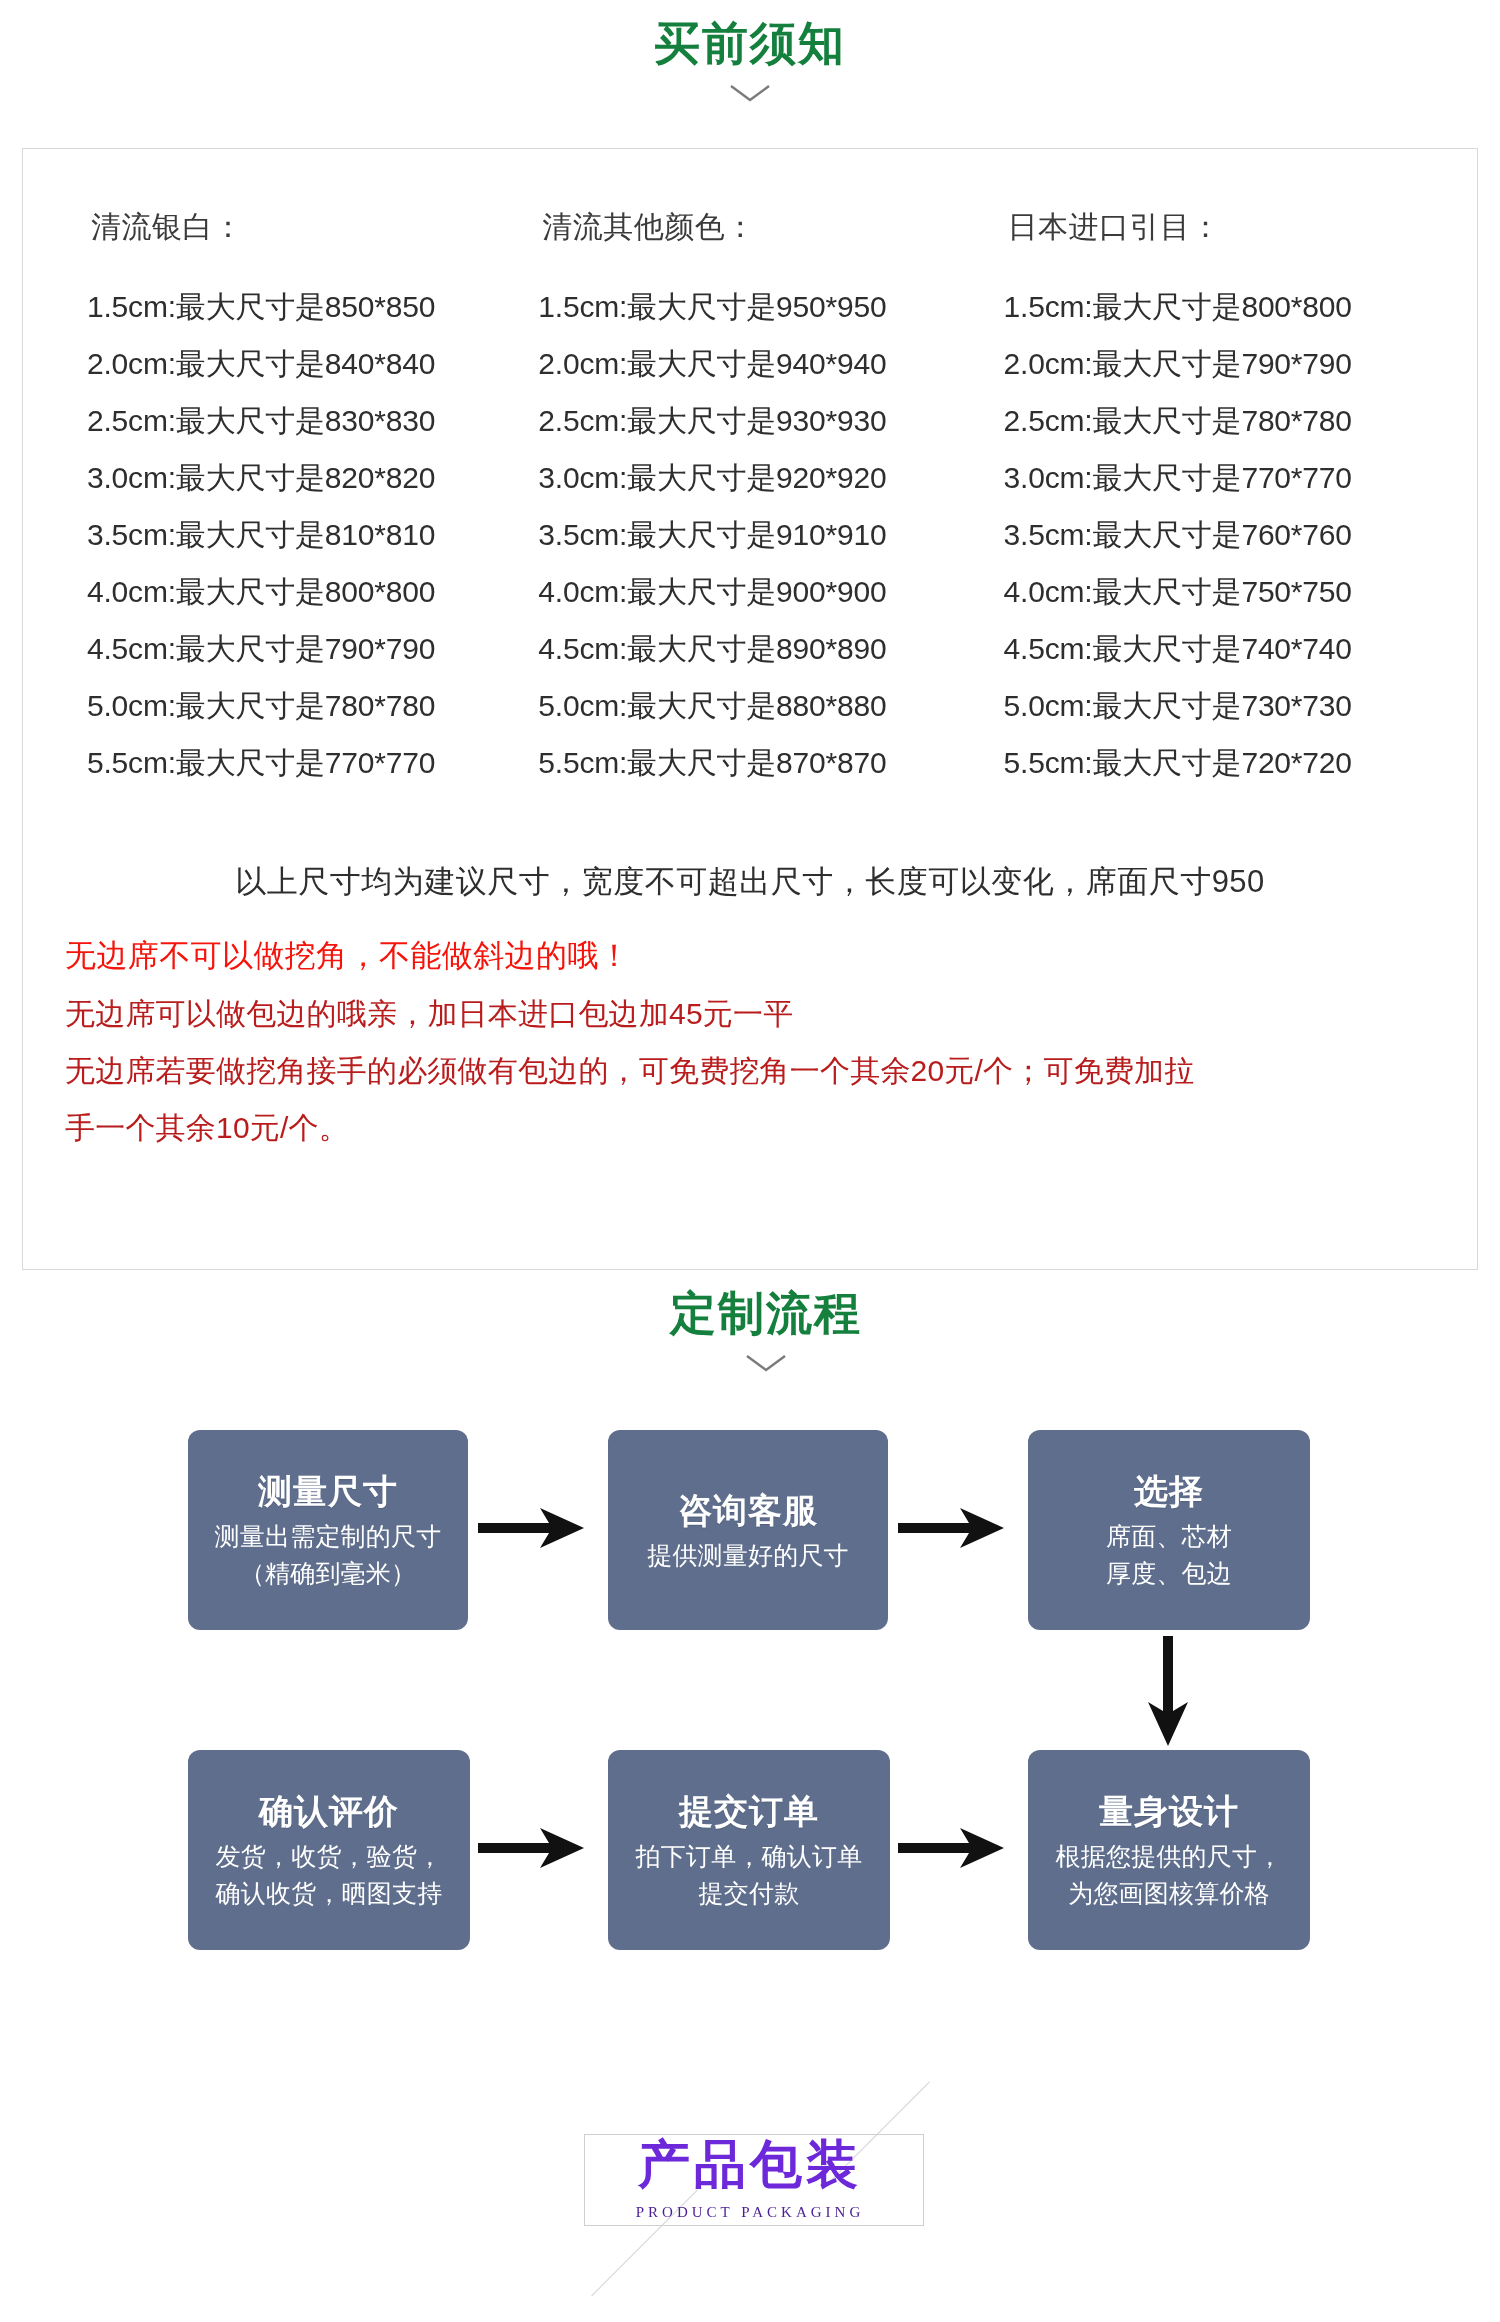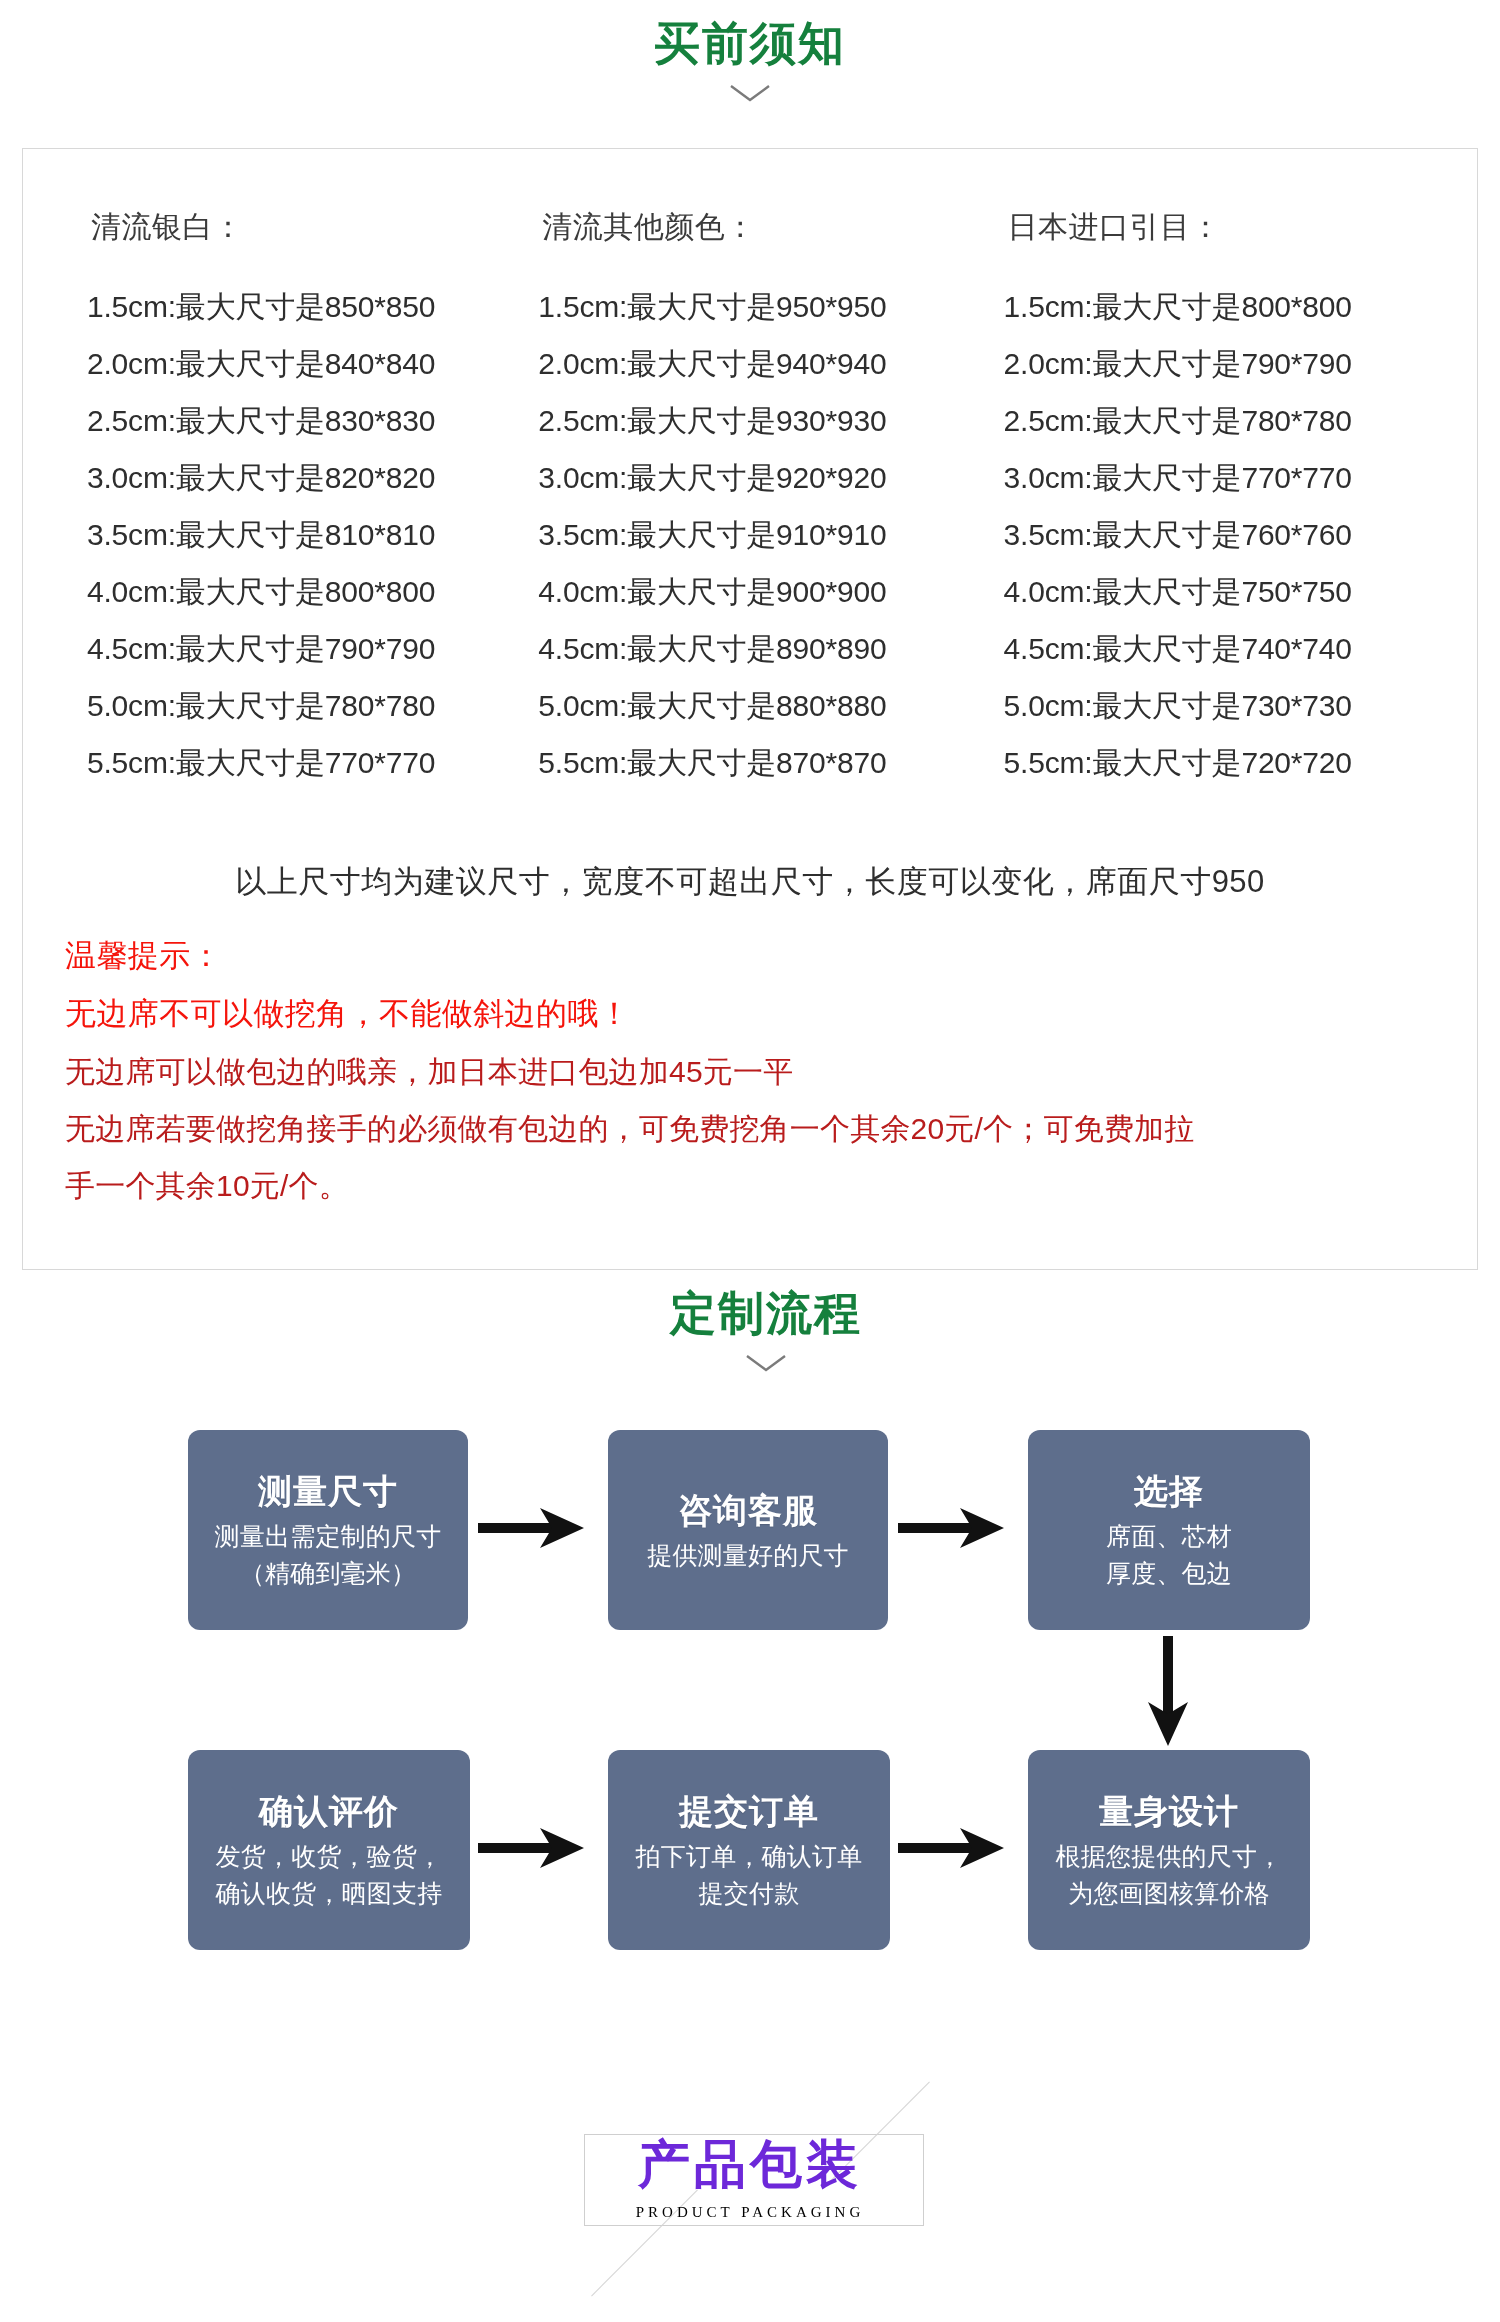--- a/index.html
+++ b/index.html
@@ -203,21 +203,21 @@
     font-weight: 700;
     letter-spacing: 4px;
     color: #6d28d9;
   }
   .pack-en {
     position: absolute;
     left: 0; right: 0; top: 88px;
     text-align: center;
     font-size: 15px;
     letter-spacing: 4px;
-    color: #000000;
+    color: #4c1d95;
     font-family: "Liberation Serif", "DejaVu Serif", serif;
   }
 </style>
 </head>
 <body>
 
 <div class="page">
 
   <div class="section-head" style="position:absolute;left:0;right:0;top:18px;">
     <div class="title">买前须知</div>
@@ -269,21 +269,20 @@
         <div class="size-row">4.5cm:最大尺寸是740*740</div>
         <div class="size-row">5.0cm:最大尺寸是730*730</div>
         <div class="size-row">5.5cm:最大尺寸是720*720</div>
       </div>
 
     </div>
 
     <div class="advice-line">以上尺寸均为建议尺寸，宽度不可超出尺寸，长度可以变化，席面尺寸950</div>
 
     <div class="tips">
-      <div class="tip-red">温馨提示：</div>
       <div class="tip-red">无边席不可以做挖角，不能做斜边的哦！</div>
       <div class="tip-black">无边席可以做包边的哦亲，加日本进口包边加45元一平</div>
       <div class="tip-black">无边席若要做挖角接手的必须做有包边的，可免费挖角一个其余20元/个；可免费加拉</div>
       <div class="tip-black">手一个其余10元/个。</div>
     </div>
 
   </div>
 
   <div class="section-head flow-head">
     <div class="title">定制流程</div>

